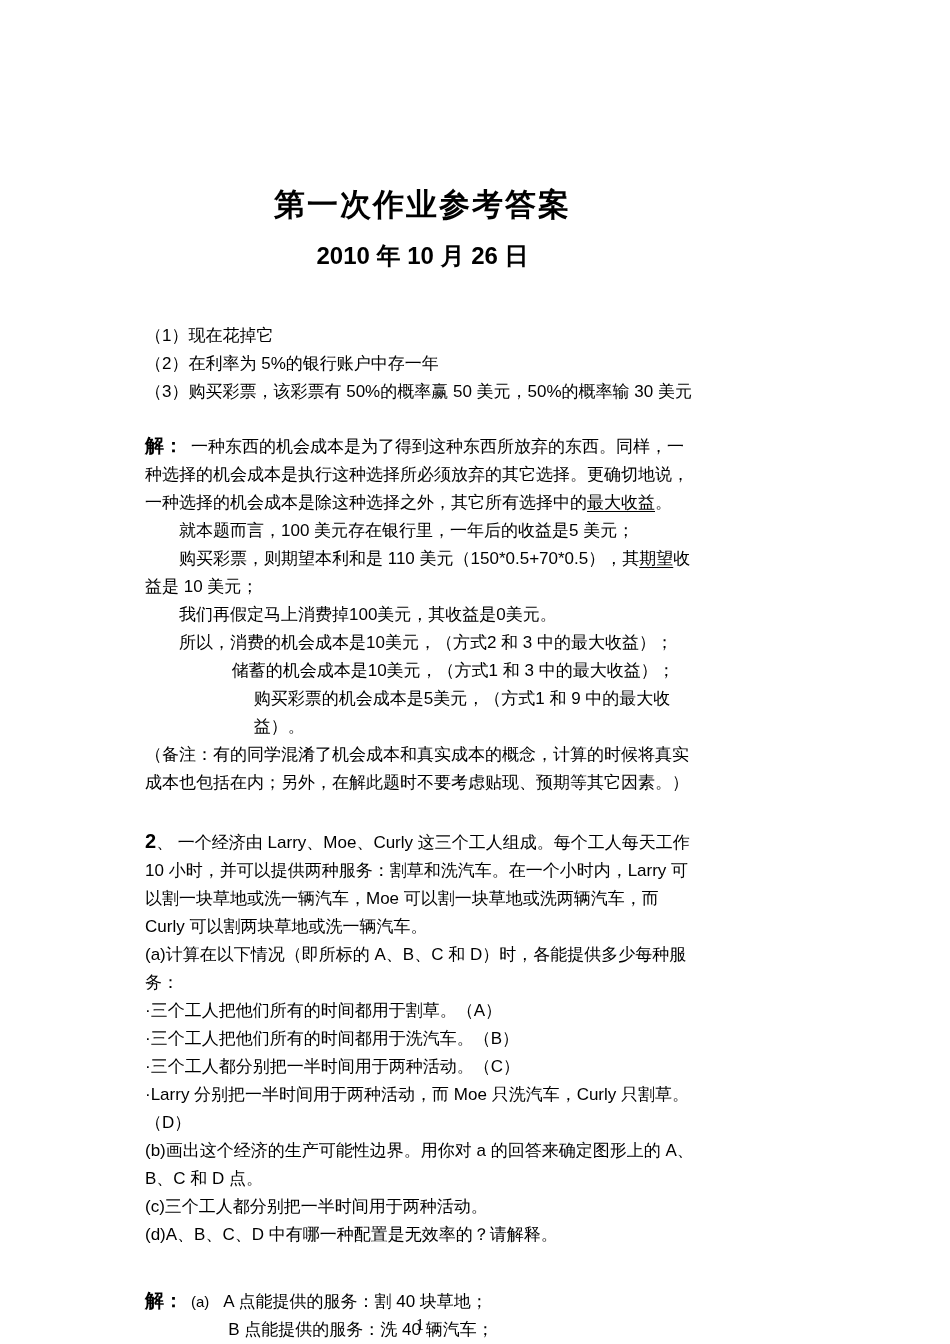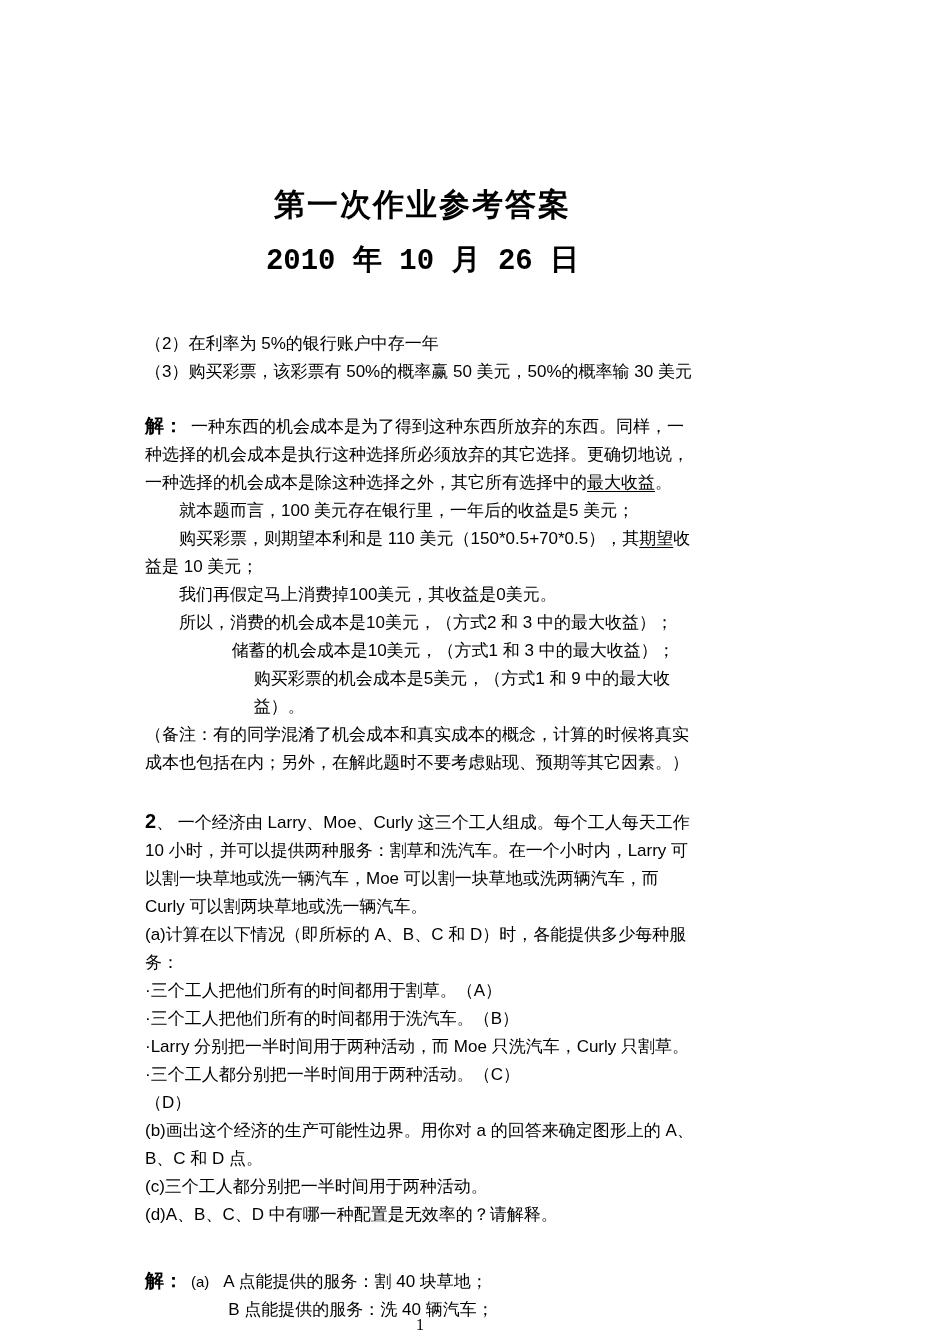--- a/index.html
+++ b/index.html
@@ -19,22 +19,22 @@
     margin: 138px 0 0 0;
     text-align: center;
     font-family: "Liberation Serif", "DejaVu Serif", serif;
     font-size: 31px;
     font-weight: 700;
     letter-spacing: 2px;
   }
   .date {
     margin: 14px 0 0 0;
     text-align: center;
-    font-family: Liberation Mono, monospace;
-    font-size: 29px;
+    font-family: Liberation Sans, sans-serif;
+    font-size: 24px;
     font-weight: 700;
   }
 
   p { margin: 0; font-size: 17px; line-height: 28px; }
 
   .q1 { margin-top: 50px; }
   .q2 { margin-top: 30px; }
   .qnum { font-weight: 700; font-size: 20px; }
   .qsep { font-size: 17px; }
 
@@ -67,42 +67,43 @@
 </head>
 <body>
 
 <div class="sheet">
   <div class="content">
 
     <h1 class="title">第一次作业参考答案</h1>
     <div class="date">2010 年 10 月 26 日</div>
 
     <section class="q1">
+      <p>（1）现在花掉它</p>
       <p>（2）在利率为 5%的银行账户中存一年</p>
       <p>（3）购买彩票，该彩票有 50%的概率赢 50 美元，50%的概率输 30 美元</p>
     </section>
 
     <section class="ans1">
       <p><span class="jie">解：</span><span>一种东西的机会成本是为了得到这种东西所放弃的东西。同样，一种选择的机会成本是执行这种选择所必须放弃的其它选择。更确切地说，一种选择的机会成本是除这种选择之外，其它所有选择中的</span><span class="u">最大收益</span><span>。</span></p>
       <p class="ind">就本题而言，100 美元存在银行里，一年后的收益是5 美元；</p>
       <p class="ind"><span>购买彩票，则期望本利和是 110 美元（150*0.5+70*0.5），其</span><span class="u">期望</span><span>收益是 10 美元；</span></p>
       <p class="ind">我们再假定马上消费掉100美元，其收益是0美元。</p>
       <p class="ind">所以，消费的机会成本是10美元，（方式2 和 3 中的最大收益）；</p>
       <p class="ind5">储蓄的机会成本是10美元，（方式1 和 3 中的最大收益）；</p>
       <p class="ind6">购买彩票的机会成本是5美元，（方式1 和 9 中的最大收益）。</p>
       <p>（备注：有的同学混淆了机会成本和真实成本的概念，计算的时候将真实成本也包括在内；另外，在解此题时不要考虑贴现、预期等其它因素。）</p>
     </section>
 
     <section class="q2">
       <p><span class="qnum">2</span><span class="qsep">、</span> <span>一个经济由 Larry、Moe、Curly 这三个工人组成。每个工人每天工作 10 小时，并可以提供两种服务：割草和洗汽车。在一个小时内，Larry 可以割一块草地或洗一辆汽车，Moe 可以割一块草地或洗两辆汽车，而 Curly 可以割两块草地或洗一辆汽车。</span></p>
       <p>(a)计算在以下情况（即所标的 A、B、C 和 D）时，各能提供多少每种服务：</p>
       <p>·三个工人把他们所有的时间都用于割草。（A）</p>
       <p>·三个工人把他们所有的时间都用于洗汽车。（B）</p>
+      <p>·三个工人都分别把一半时间用于两种活动。（C）</p>
       <p>·Larry 分别把一半时间用于两种活动，而 Moe 只洗汽车，Curly 只割草。</p>
-      <p>·三个工人都分别把一半时间用于两种活动。（C）</p>
       <p>（D）</p>
       <p>(b)画出这个经济的生产可能性边界。用你对 a 的回答来确定图形上的 A、B、C 和 D 点。</p>
       <p>(c)三个工人都分别把一半时间用于两种活动。</p>
       <p>(d)A、B、C、D 中有哪一种配置是无效率的？请解释。</p>
     </section>
 
     <section class="ans2">
       <p><span class="jie">解：</span><span class="a2-la">(a)</span><span>A 点能提供的服务：割 40 块草地；</span></p>
       <p class="a2-cont">B 点能提供的服务：洗 40 辆汽车；</p>
     </section>

